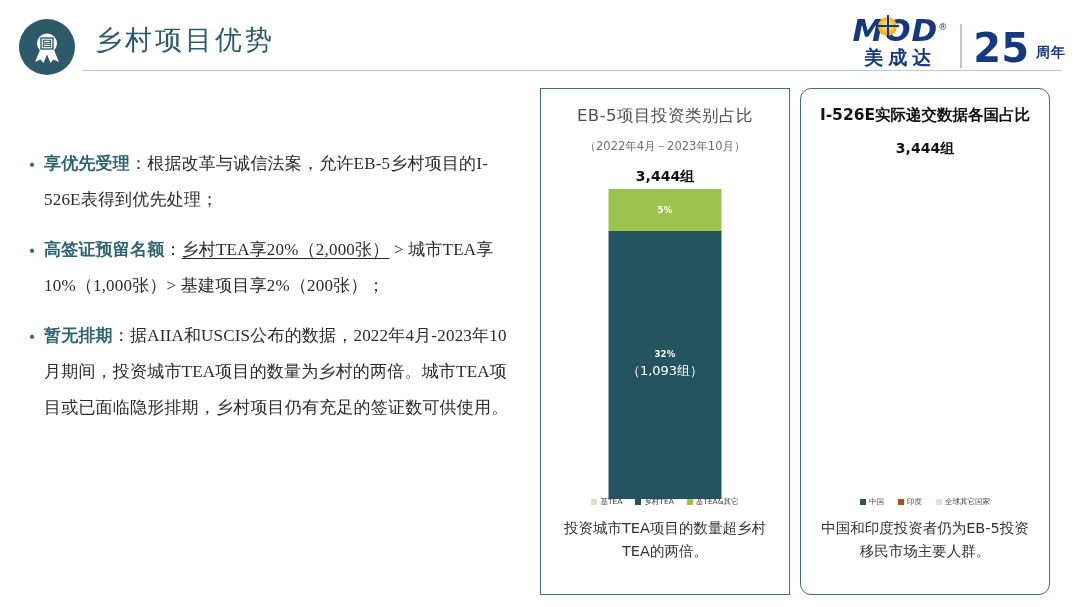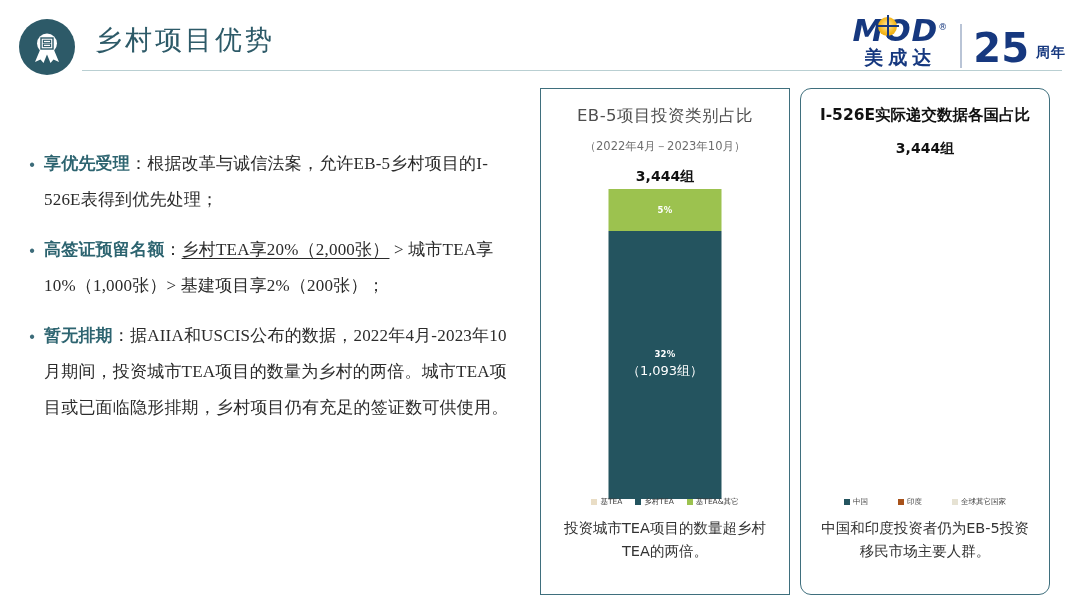--- a/index.html
+++ b/index.html
@@ -118,21 +118,21 @@
     font-size:13px;margin-top:3px;
     font-family:"DejaVu Sans","Liberation Sans",sans-serif;
   }
   .seg.light .pct,.seg.light .cnt{color:#ffffff;}
   .seg.dark .pct,.seg.dark .cnt{color:#4a4a4a;}
 
   .legend{
     position:absolute;left:0;width:100%;top:408px;
     display:flex;justify-content:center;align-items:center;gap:13px;
   }
-  #card-2 .legend{gap:30px;}
+  #card-2 .legend{gap:14px;}
   .legend-item{display:flex;align-items:center;gap:3px;}
   .legend-swatch{width:6px;height:6px;display:inline-block;}
   .legend-label{
     font-size:7.5px;color:#3a3a3a;
     font-family:"DejaVu Sans","Liberation Sans",sans-serif;
     white-space:nowrap;
   }
 
   .card-footer{
     position:absolute;left:0;width:100%;top:428px;text-align:center;

